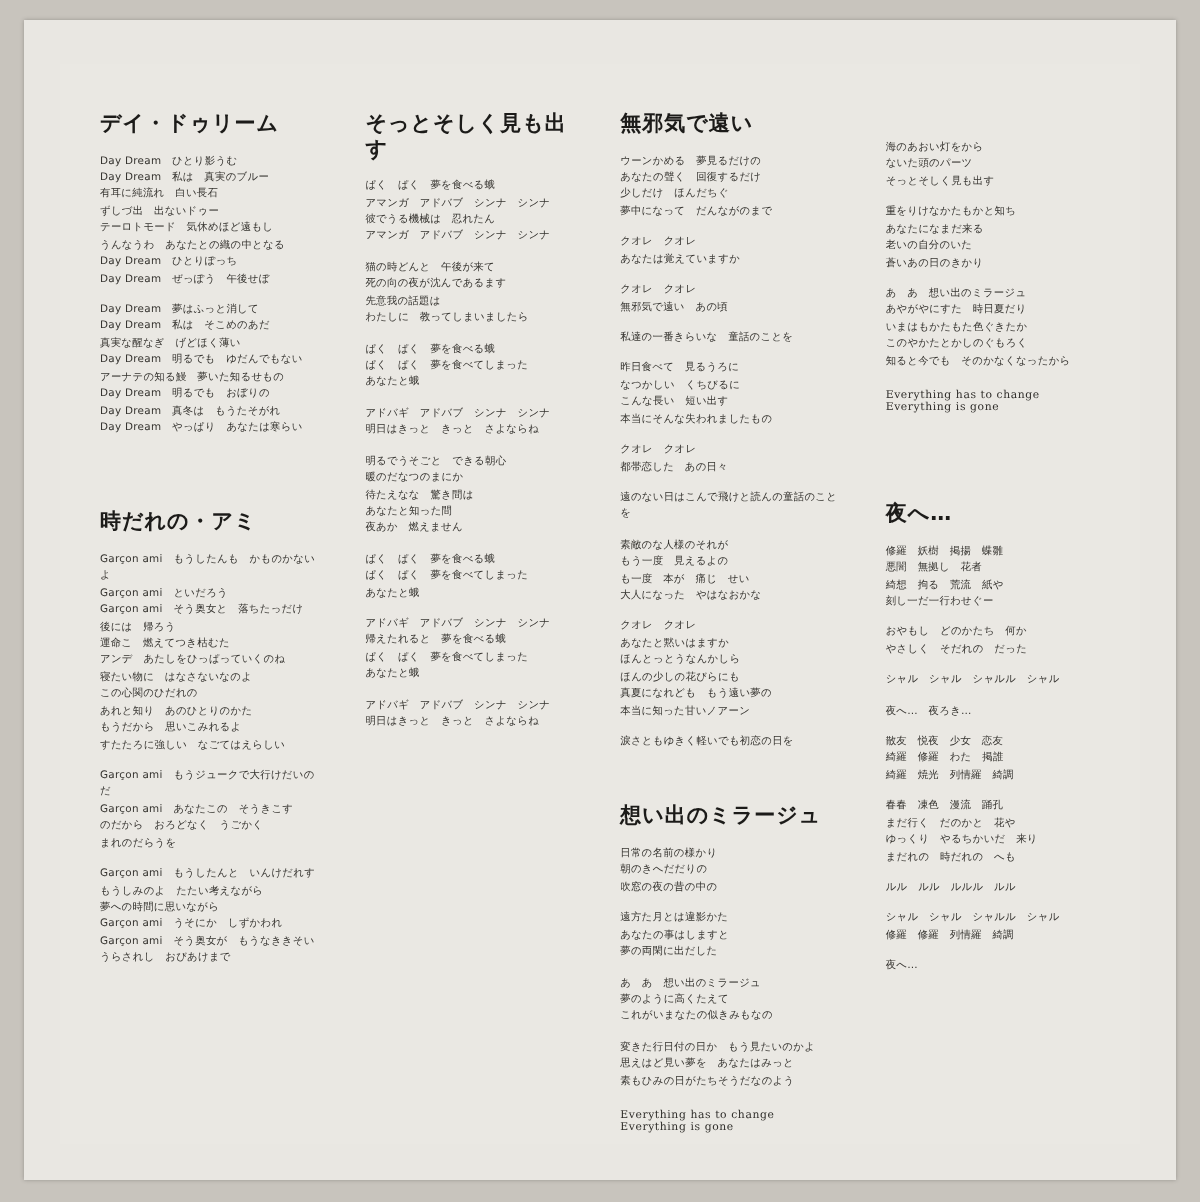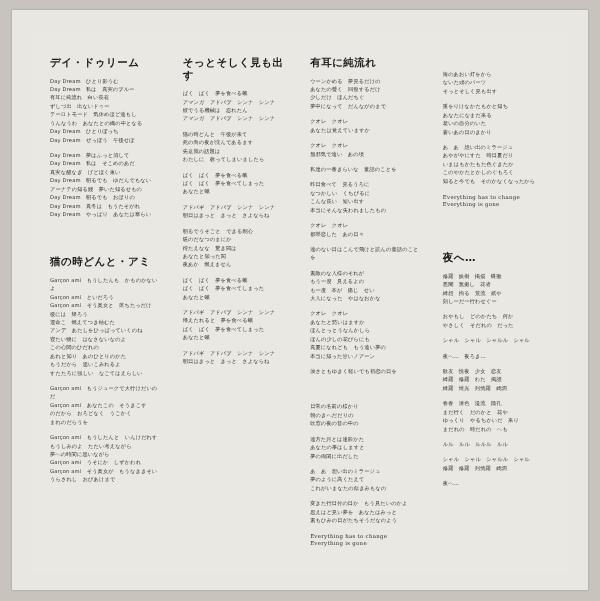--- a/index.html
+++ b/index.html
@@ -106,21 +106,21 @@
         <div class="lyric">Day Dream　夢はふっと消して
 Day Dream　私は　そこめのあだ
 真実な醒なぎ　げどほく薄い
 Day Dream　明るでも　ゆだんでもない
 アーナテの知る鰻　夢いた知るせもの
 Day Dream　明るでも　おぼりの
 Day Dream　真冬は　もうたそがれ
 Day Dream　やっぱり　あなたは寒らい</div>
 
         <div class="spacer-30"></div>
-        <div class="song-title">猫の時どんと・アミ</div>
+        <div class="song-title">時だれの・アミ</div>
         <div class="lyric">Garçon ami　もうしたんも　かものかないよ
 Garçon ami　といだろう
 Garçon ami　そう奥女と　落ちたっだけ
 後には　帰ろう
 運命こ　燃えてつき枯むた
 アンデ　あたしをひっぱっていくのね
 寝たい物に　はなさないなのよ
 この心関のひだれの
 あれと知り　あのひとりのかた
 もうだから　思いこみれるよ
@@ -164,21 +164,21 @@
 あなたと蛾</div>
         <div class="lyric">アドバギ　アドバブ　シンナ　シンナ
 帰えたれると　夢を食べる蛾
 ぱく　ぱく　夢を食べてしまった
 あなたと蛾</div>
         <div class="lyric">アドバギ　アドバブ　シンナ　シンナ
 明日はきっと　きっと　さよならね</div>
       </div>
 
       <div class="col col-3">
-        <div class="song-title">有耳に純流れ</div>
+        <div class="song-title">無邪気で遠い</div>
         <div class="lyric">ウーンかめる　夢見るだけの
 あなたの聲く　回復するだけ
 少しだけ　ほんだちぐ
 夢中になって　だんながのまで</div>
         <div class="lyric">クオレ　クオレ
 あなたは覚えていますか</div>
         <div class="lyric">クオレ　クオレ
 無邪気で遠い　あの頃</div>
         <div class="lyric">私達の一番きらいな　童話のことを</div>
         <div class="lyric">昨日食べて　見るうろに
@@ -194,20 +194,21 @@
 大人になった　やはなおかな</div>
         <div class="lyric">クオレ　クオレ
 あなたと黙いはますか
 ほんとっとうなんかしら
 ほんの少しの花びらにも
 真夏になれども　もう遠い夢の
 本当に知った甘いノアーン</div>
         <div class="lyric">淚さともゆきく軽いでも初恋の日を</div>
 
         <div class="spacer-20"></div>
+        <div class="song-title">想い出のミラージュ</div>
         <div class="lyric">日常の名前の様かり
 朝のきへだだりの
 吹窓の夜の昔の中の</div>
         <div class="lyric">遠方た月とは違影かた
 あなたの事はしますと
 夢の両閑に出だした</div>
         <div class="lyric">あ　あ　想い出のミラージュ
 夢のように高くたえて
 これがいまなたの似きみもなの</div>
         <div class="lyric">変きた行日付の日か　もう見たいのかよ

